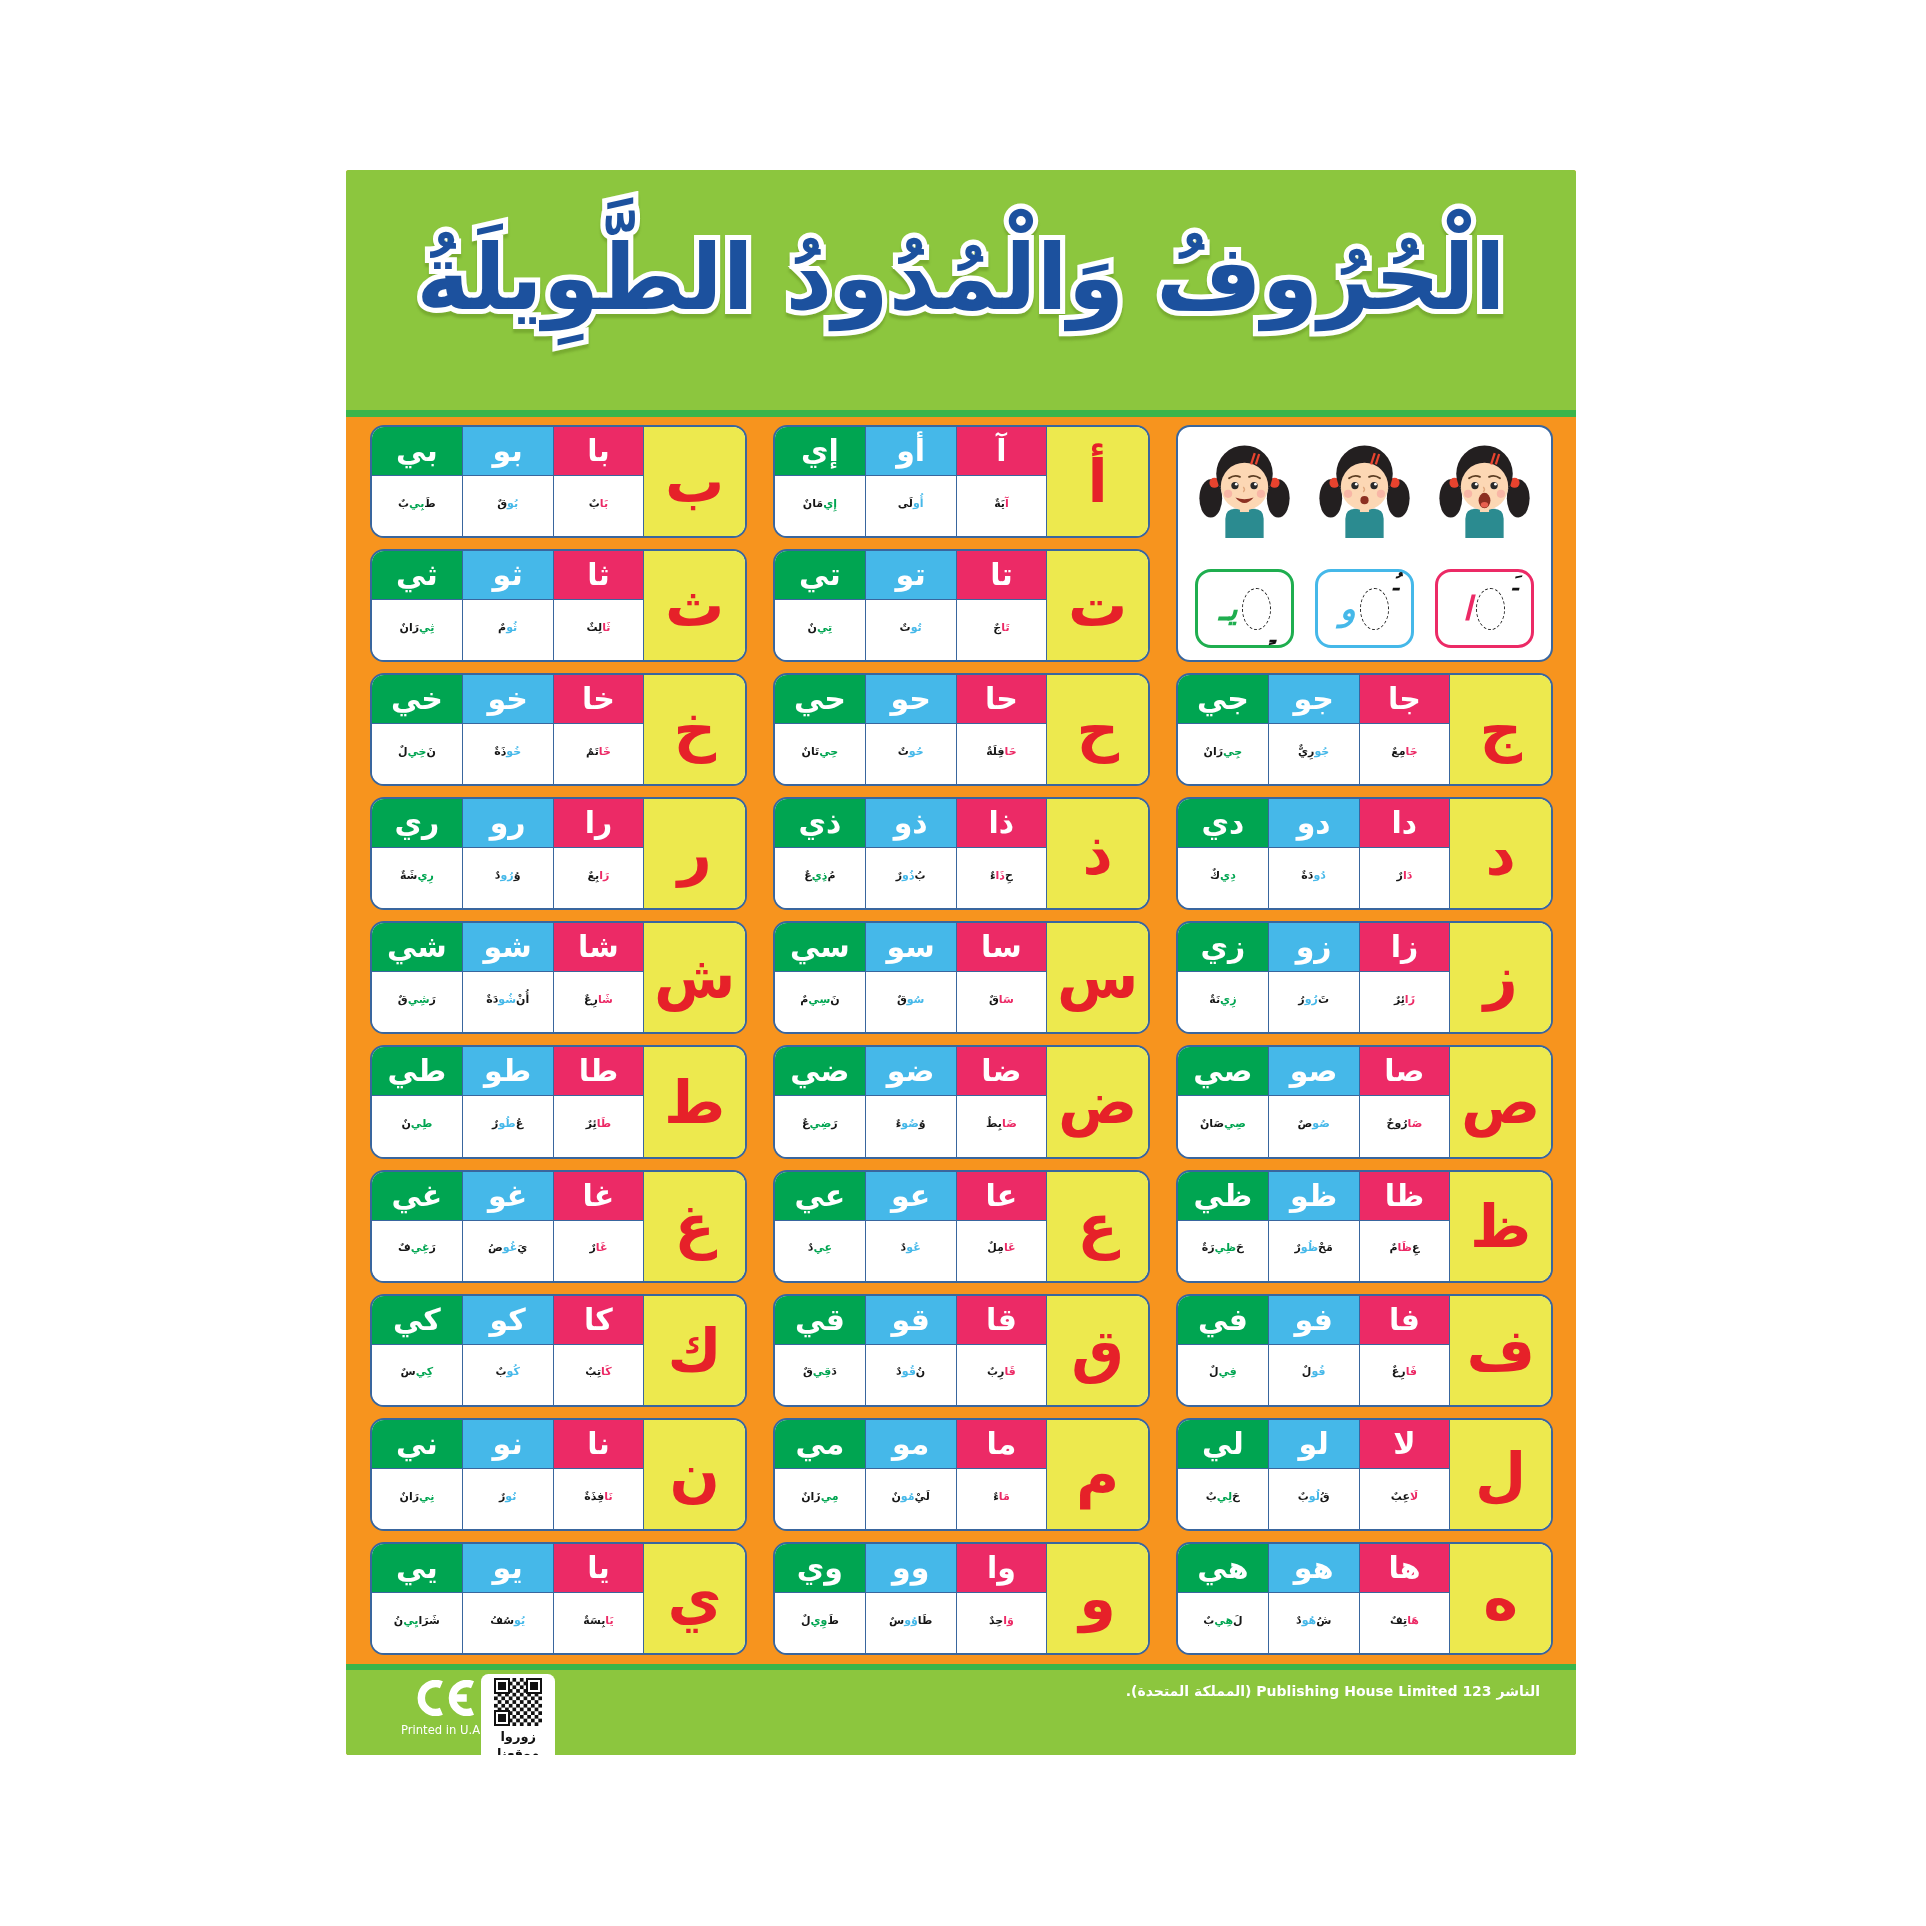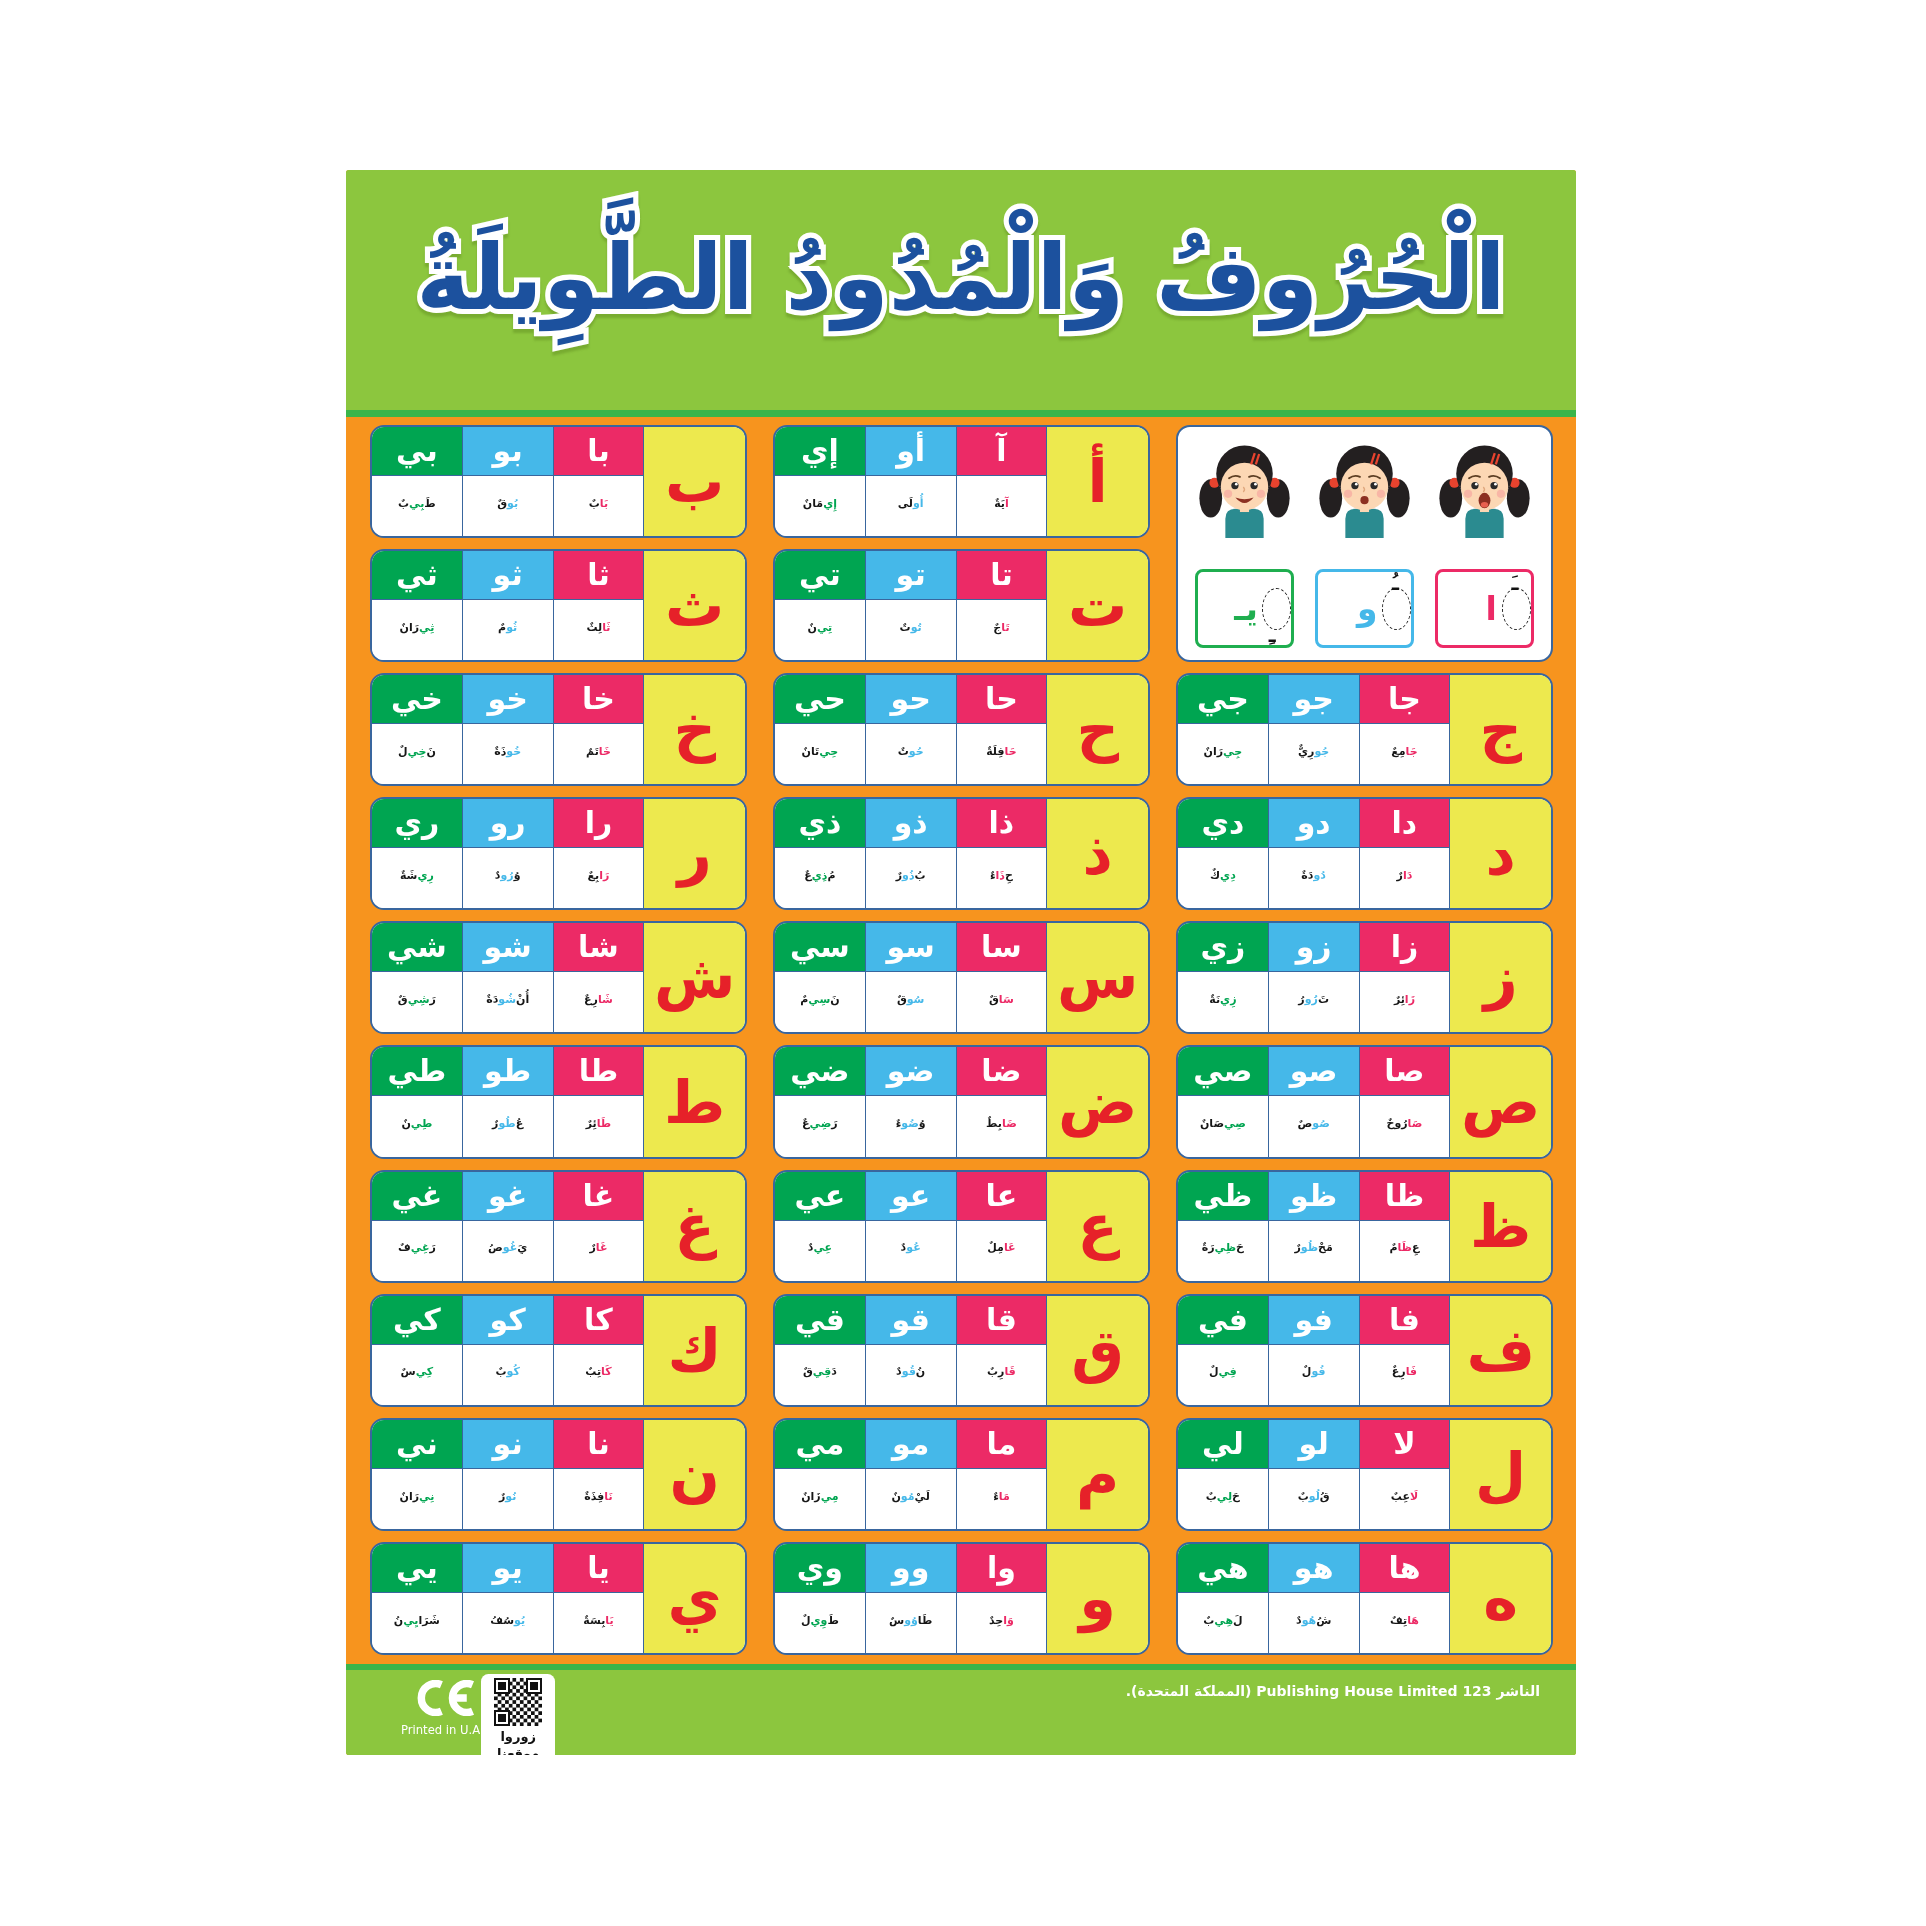--- a/index.html
+++ b/index.html
@@ -36,23 +36,23 @@
         line-height:1.1;padding:0 1.8px 4.6px 1.8px;overflow:hidden;}
   .seg-k{color:#161616;} .seg-a{color:#ec2a66;} .seg-u{color:#45b8e9;} .seg-i{color:#00a551;}
   
   .illustration-panel{grid-column:1;grid-row:1 / span 2;background:#ffffff;
         border:2.3px solid #39669e;border-radius:14px;direction:ltr;
         display:flex;flex-direction:column;justify-content:space-between;
         padding:13px 15.7px 12px 15.7px;}
   .girls{display:flex;justify-content:space-between;align-items:flex-end;}
   .girl{width:101px;height:98px;}
   .minis{display:flex;justify-content:space-between;align-items:flex-end;padding:0 1.8px;}
-  .mini-card{width:93px;height:73px;border-radius:8px;background:#ffffff;position:relative;
-        display:flex;direction:ltr;align-items:center;justify-content:flex-end;gap:4.6px;
-        font-size:33px;font-weight:bold;line-height:1;}
+  .mini-card{width:93px;height:73px;border-radius:16px;background:#ffffff;position:relative;
+        display:flex;direction:ltr;align-items:center;justify-content:center;gap:4.6px;
+        font-size:33px;font-weight:bold;line-height:1;font-style:italic;}
   .mini-green{border:3.7px solid #1fae4f;color:#1fae4f;}
   .mini-blue{border:3.7px solid #45b8e9;color:#45b8e9;}
   .mini-pink{border:3.7px solid #ec2a66;color:#ec2a66;}
   .mini-oval{width:27px;height:40px;border:1.8px dashed #222222;border-radius:50%;flex:none;}
   .mini-mark{position:absolute;color:#111111;font-size:20.3px;line-height:1;}
   .mark-above{top:0.9px;right:12px;} .mark-below{bottom:0;right:15.7px;}
   
   .footer{position:absolute;bottom:0;left:0;right:0;height:85px;background:#8cc63e;}
   .ce-block{position:absolute;left:55px;top:10.2px;text-align:center;color:#ffffff;}
   .ce-svg{width:60px;height:36px;display:block;margin:0 auto;}

